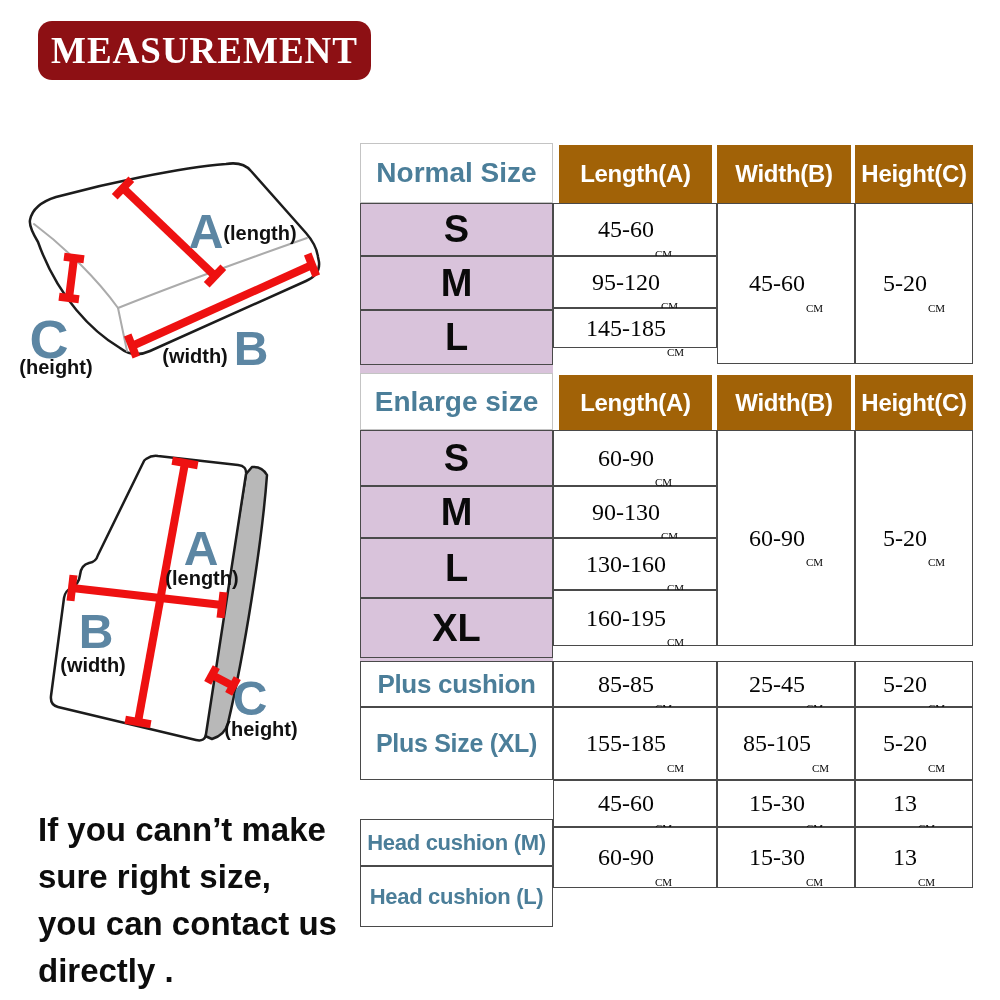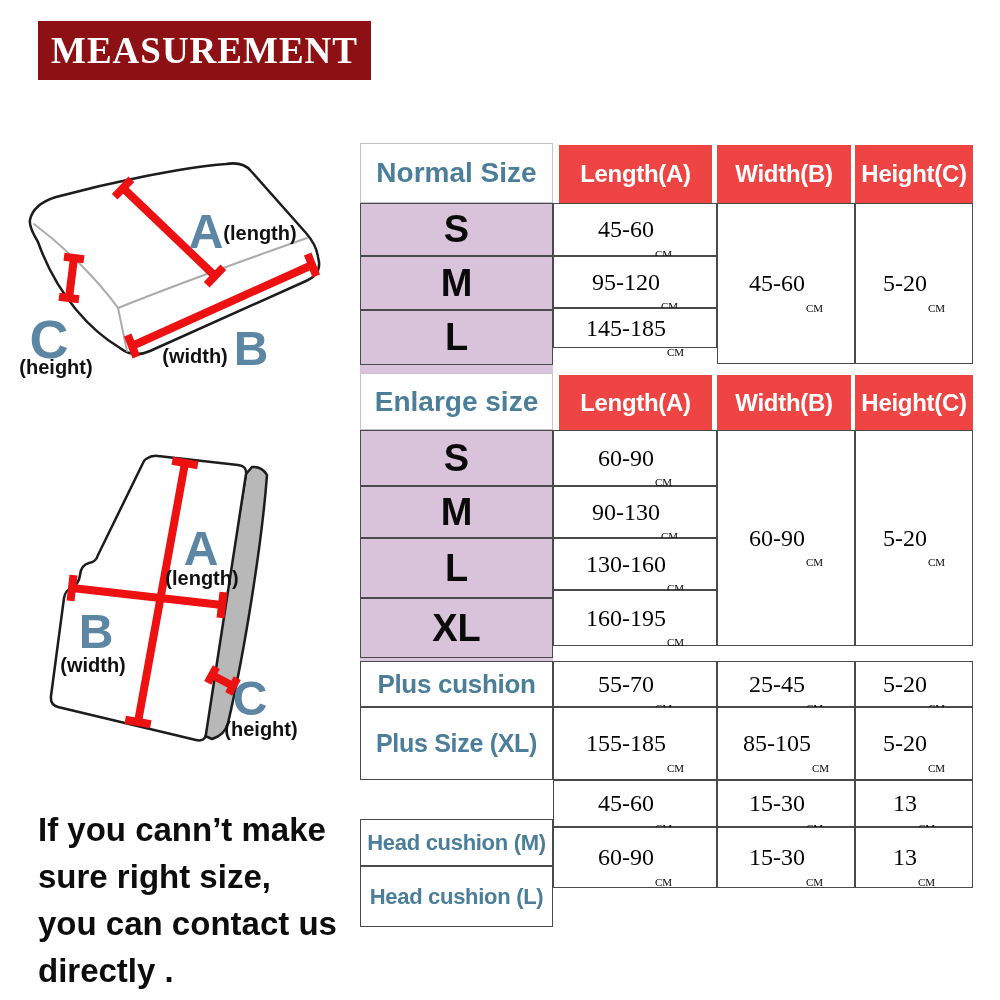--- a/index.html
+++ b/index.html
@@ -2,28 +2,28 @@
 <html><head>
 <meta charset="utf-8">
 <style>
   html,body{margin:0;padding:0;}
   body{width:1000px;height:1000px;position:relative;background:#ffffff;
        font-family:"Liberation Sans", sans-serif;overflow:hidden;}
   .abs{position:absolute;box-sizing:border-box;}
 
   
   .banner{left:38px;top:21px;width:333px;height:59px;background:#8d1014;
-          border-radius:0;display:flex;align-items:center;justify-content:center;}
+          border-radius:14px;display:flex;align-items:center;justify-content:center;}
   .banner span{font-family:"Liberation Serif", serif;font-weight:bold;font-size:37px;
                color:#ffffff;letter-spacing:1px;}
 
   
   .cell{position:absolute;box-sizing:border-box;display:flex;align-items:center;
         justify-content:center;border:1px solid #4a4a4a;background:#fff;text-align:center;}
-  .dark{background:#ef4444;border:none;color:#ffffff;font-weight:bold;
+  .dark{background:#a16207;border:none;color:#ffffff;font-weight:bold;
         font-size:24px;letter-spacing:-0.3px;}
   .labhead{background:#ffffff;border:1px solid #c4c4c4;color:#4b7e99;
            font-weight:bold;font-size:28px;}
   .pink{background:#d9c3db;}
   .strip{position:absolute;background:#d9c3db;}
   .sizeL{font-weight:bold;font-size:38px;color:#0a0a0a;}
   .lab{color:#4b7e99;font-weight:bold;font-size:26px;letter-spacing:-0.3px;}
   .lab-md{font-size:25px;}
   .lab-sm{font-size:22px;margin-top:39px;}
   .val{font-family:"Liberation Serif", serif;font-size:24px;color:#050505;}
@@ -193,21 +193,21 @@
   <span>60-90</span>
     <span class="unit">CM</span>
 </div>
 <div class="cell val" style="left:855px;top:430px;width:118px;height:216px">
   <span>5-20</span>
     <span class="unit">CM</span>
 </div>
 
 <div class="cell lab" style="left:360px;top:661px;width:193px;height:46px">Plus cushion</div>
 <div class="cell val" style="left:553px;top:661px;width:164px;height:46px">
-  <span>55-70</span>
+  <span>85-85</span>
     <span class="unit">CM</span>
 </div>
 <div class="cell val" style="left:717px;top:661px;width:138px;height:46px">
   <span>25-45</span>
     <span class="unit">CM</span>
 </div>
 <div class="cell val" style="left:855px;top:661px;width:118px;height:46px">
   <span>5-20</span>
     <span class="unit">CM</span>
 </div>

